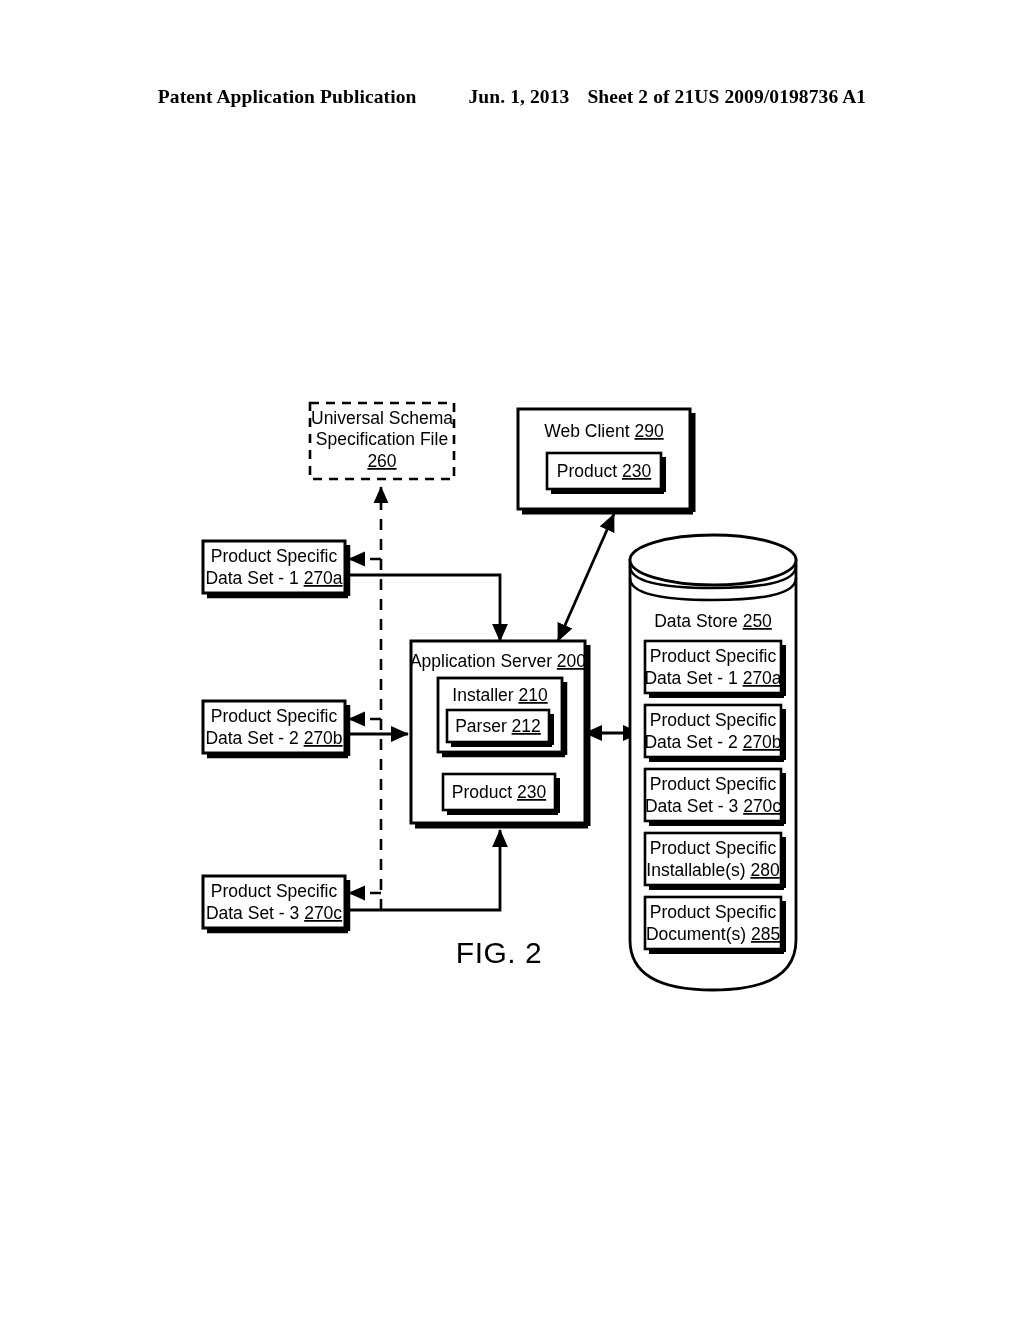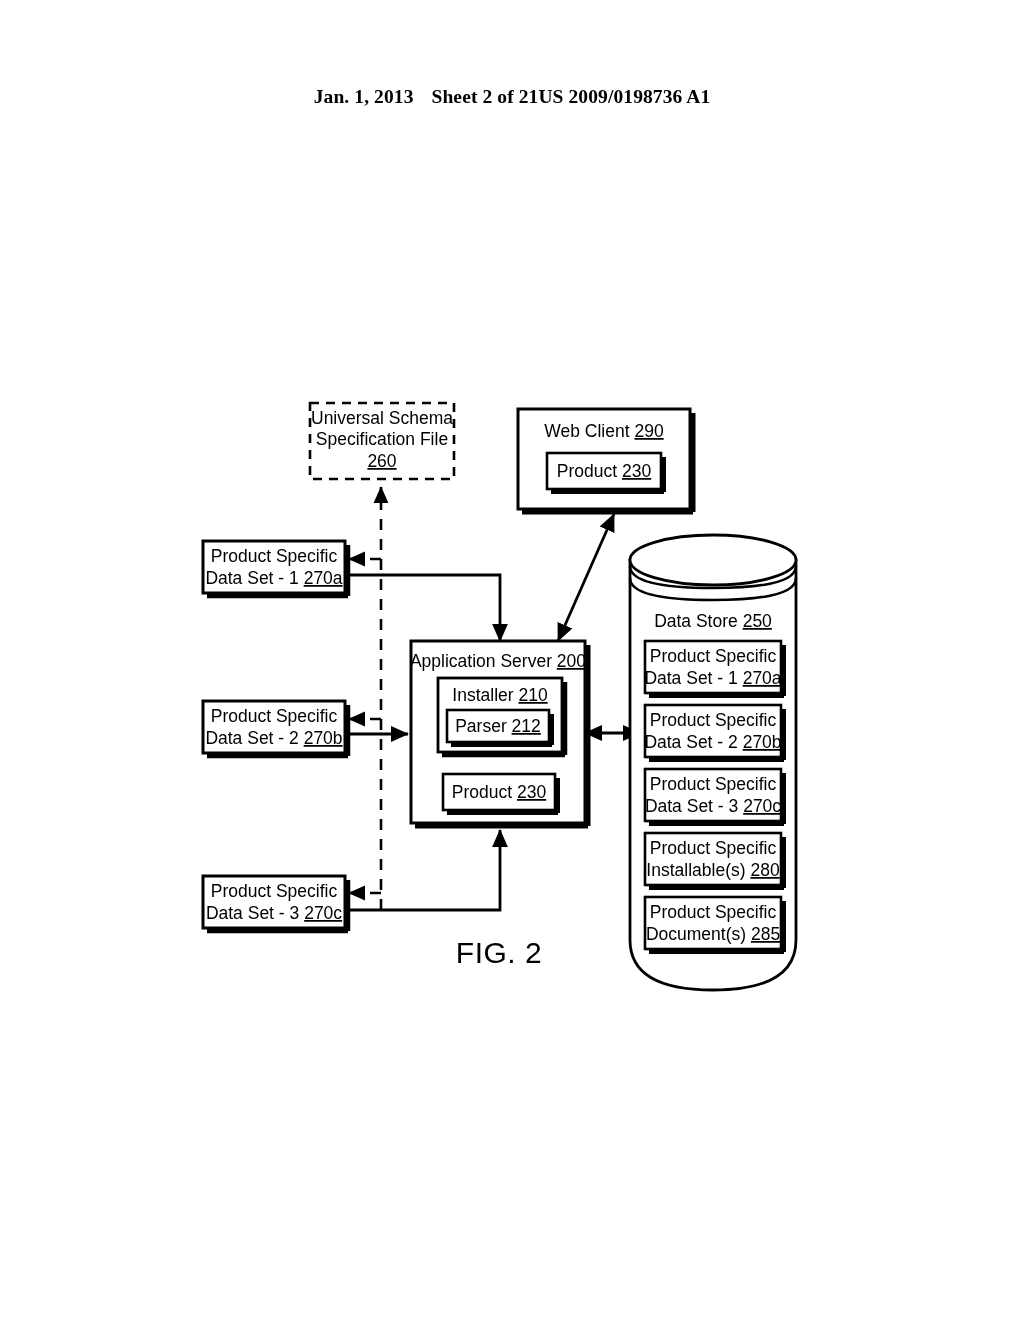--- a/index.html
+++ b/index.html
@@ -57,21 +57,22 @@
     font-size: 30px;
     font-family: "Liberation Sans", sans-serif;
     letter-spacing: 0.5px;
   }
   .num-underline { text-decoration: underline; }
 </style>
 </head>
 <body>
 
 <div class="page-header">
-  <span class="hdr-date">Jan. 1, 2013</span>
+  <span class="hdr-pub">Patent Application Publication</span>
+  <span class="hdr-date">Jun. 1, 2013</span>
   <span class="hdr-sheet">Sheet 2 of 21</span>
   <span class="hdr-patno">US 2009/0198736 A1</span>
 </div>
 
 <div class="figure-area">
 <svg class="diagram" viewBox="0 0 1024 1320" xmlns="http://www.w3.org/2000/svg">
 
   <defs>
     <marker id="arrowSolid" viewBox="0 0 10 10" refX="9.5" refY="5" markerWidth="6.5" markerHeight="6.5" orient="auto-start-reverse">
       <path d="M 0 0.6 L 10 5 L 0 9.4 z" fill="#000000"></path>

